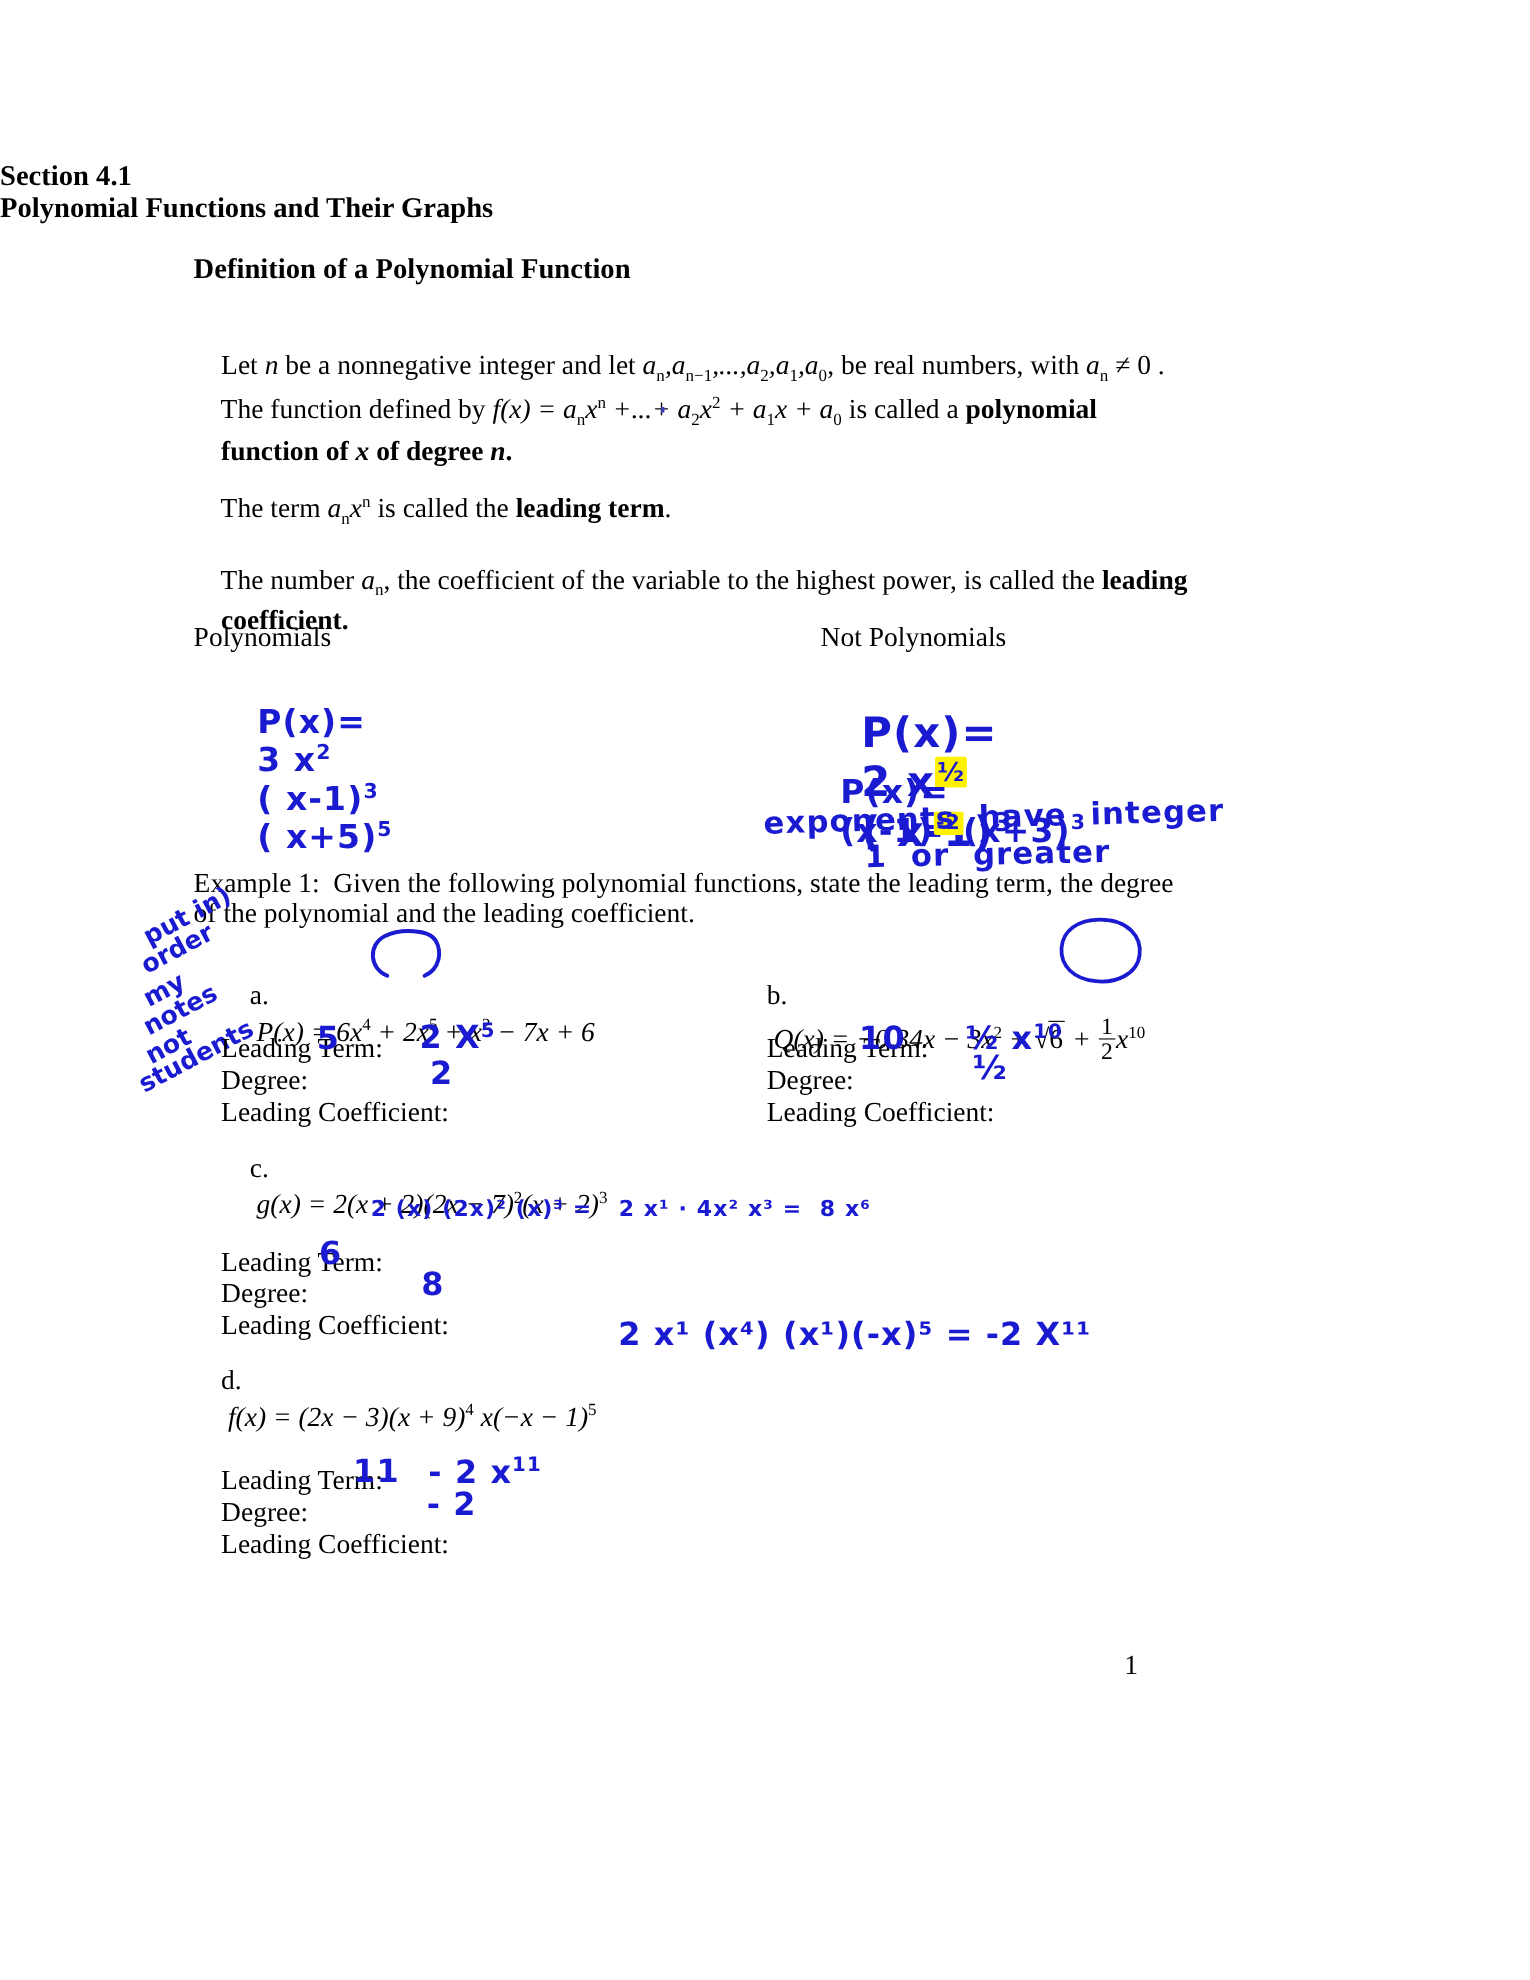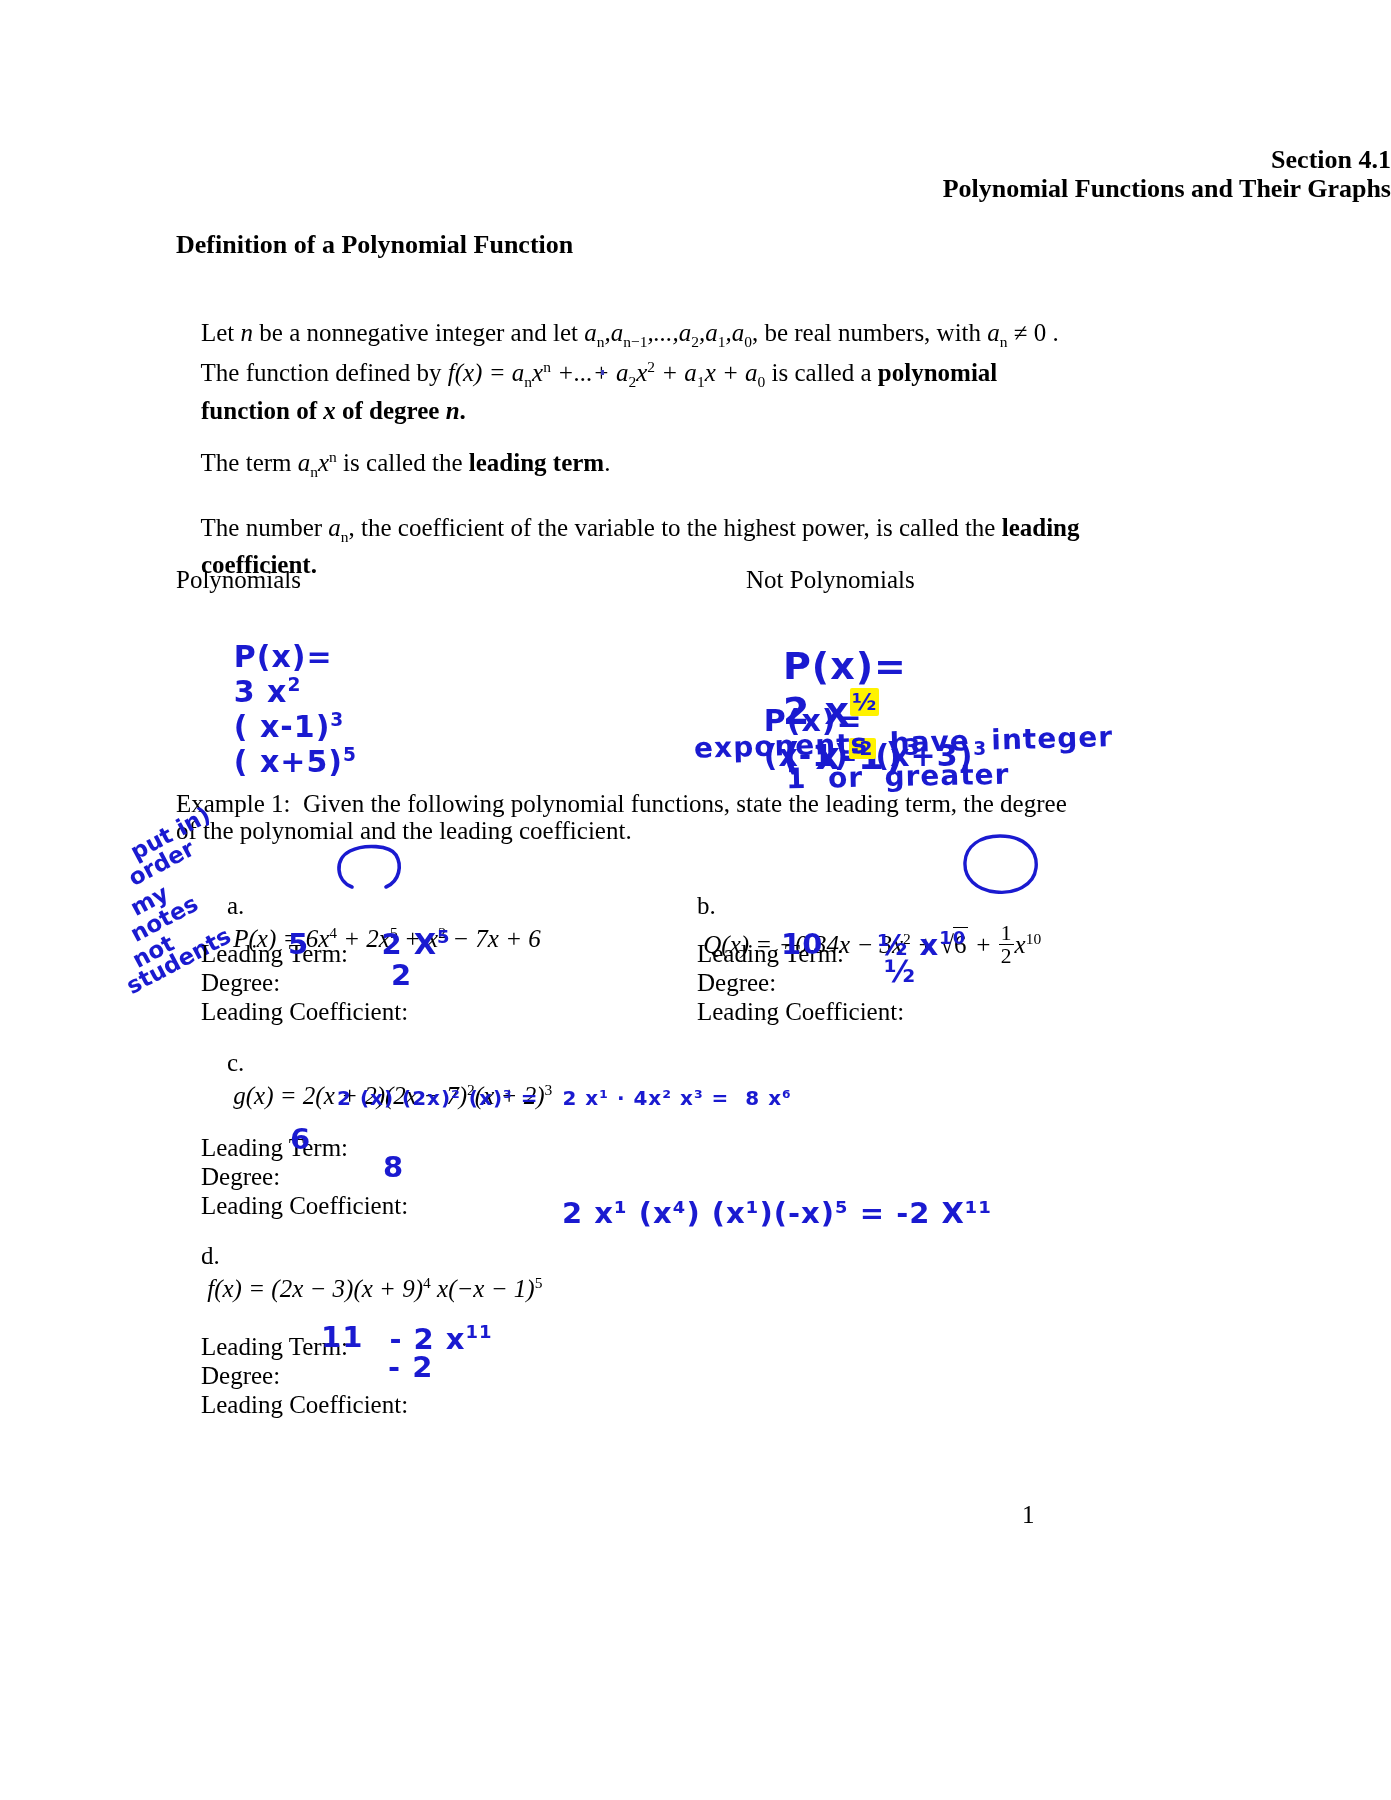--- a/index.html
+++ b/index.html
@@ -23,21 +23,21 @@
   .t {
     position: absolute;
     font-family: "Liberation Serif", "DejaVu Serif", serif;
     font-size: 25px;
     line-height: 1.34;
     color: #000;
     white-space: pre;
   }
   .b { font-weight: bold; }
   .it { font-style: italic; }
-  .ctr { text-align: right; width: 100%; left: 0; }
+  .ctr { text-align: left; width: 100%; left: 0; }
 
   sup.s, sub.s {
     font-size: 0.62em;
     font-style: normal;
   }
   sup.s { vertical-align: super; }
   sub.s { vertical-align: sub; }
 
   .math { font-style: italic; }
   .mathup { font-style: normal; }

